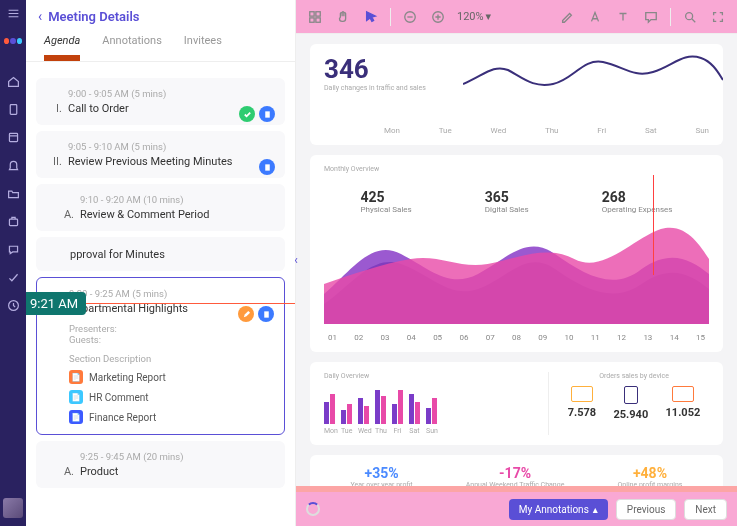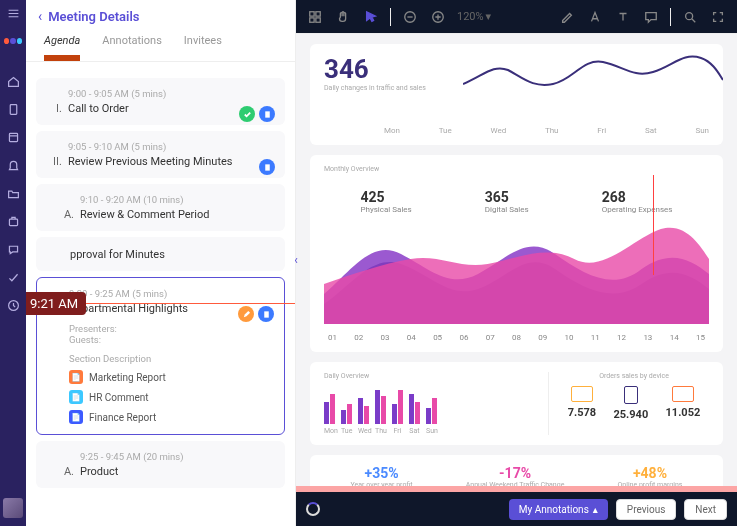--- a/index.html
+++ b/index.html
@@ -29,26 +29,26 @@
 .card .title { font-size: 11px; color: #333; flex: 1; }
 .card .sub-block { margin-top: 8px; padding-left: 20px; }
 .card .sub-label { font-size: 9.5px; color: #aaa; }
 .doc-item { display: flex; align-items: center; gap: 6px; margin-top: 6px; font-size: 10px; color: #555; }
 .doc-icon { width: 14px; height: 14px; border-radius: 3px; display: flex; align-items: center; justify-content: center; color: #fff; font-size: 8px; }
 .badge-row { position: absolute; right: 10px; top: 28px; display: flex; gap: 4px; }
 .badge { width: 16px; height: 16px; border-radius: 50%; display: flex; align-items: center; justify-content: center; }
 .badge svg { width: 9px; height: 9px; stroke: #fff; fill: #fff; stroke-width: 2; }
 
 .time-marker { position: absolute; left: -4px; right: 0; top: 230px; display: flex; align-items: center; z-index: 5; }
-.time-badge { background: #7f1d1d; color: #fff; font-size: 13px; padding: 4px 8px; border-radius: 4px; }
+.time-badge { background: #0f766e; color: #fff; font-size: 13px; padding: 4px 8px; border-radius: 4px; }
 .time-line { flex: 1; height: 1px; background: #ff5a3c; }
 
 .collapse-handle { position: absolute; right: -8px; top: 250px; width: 14px; height: 20px; display: flex; align-items: center; justify-content: center; color: #5a4fd6; cursor: pointer; font-size: 12px; }
 
-.panel-right { flex: 1; display: flex; flex-direction: column; background: #0f172a; }
+.panel-right { flex: 1; display: flex; flex-direction: column; background: #f9a8d4; }
 .toolbar { height: 34px; border-bottom: 1px solid #eee; display: flex; align-items: center; padding: 0 10px; gap: 10px; color: #888; }
 .toolbar .tb-btn { cursor: pointer; display: flex; align-items: center; justify-content: center; width: 18px; height: 18px; }
 .toolbar svg { width: 14px; height: 14px; stroke: #888; fill: none; stroke-width: 1.5; }
 .toolbar .active-arrow svg { stroke: #5a4fd6; fill: #5a4fd6; }
 .toolbar .divider { width: 1px; height: 18px; background: #eee; }
 .toolbar .zoom { font-size: 11px; color: #666; display: flex; align-items: center; gap: 2px; }
 .toolbar .spacer { flex: 1; }
 
 .canvas { flex: 1; background: #f4f4f6; padding: 10px 14px; overflow-y: auto; }
 .widget { background: #fff; border-radius: 6px; padding: 10px 14px; margin-bottom: 10px; }

